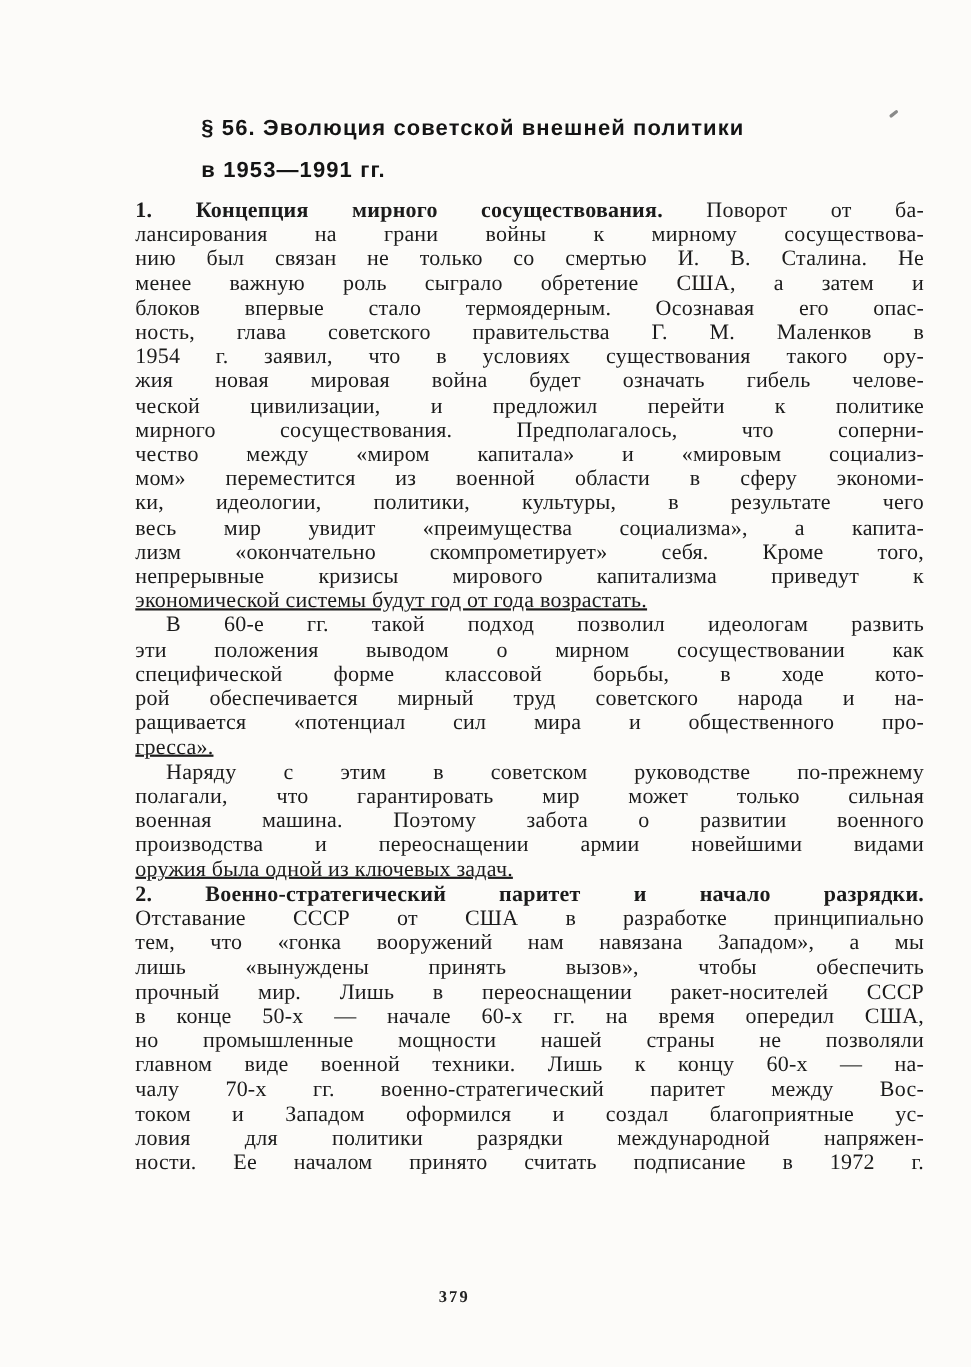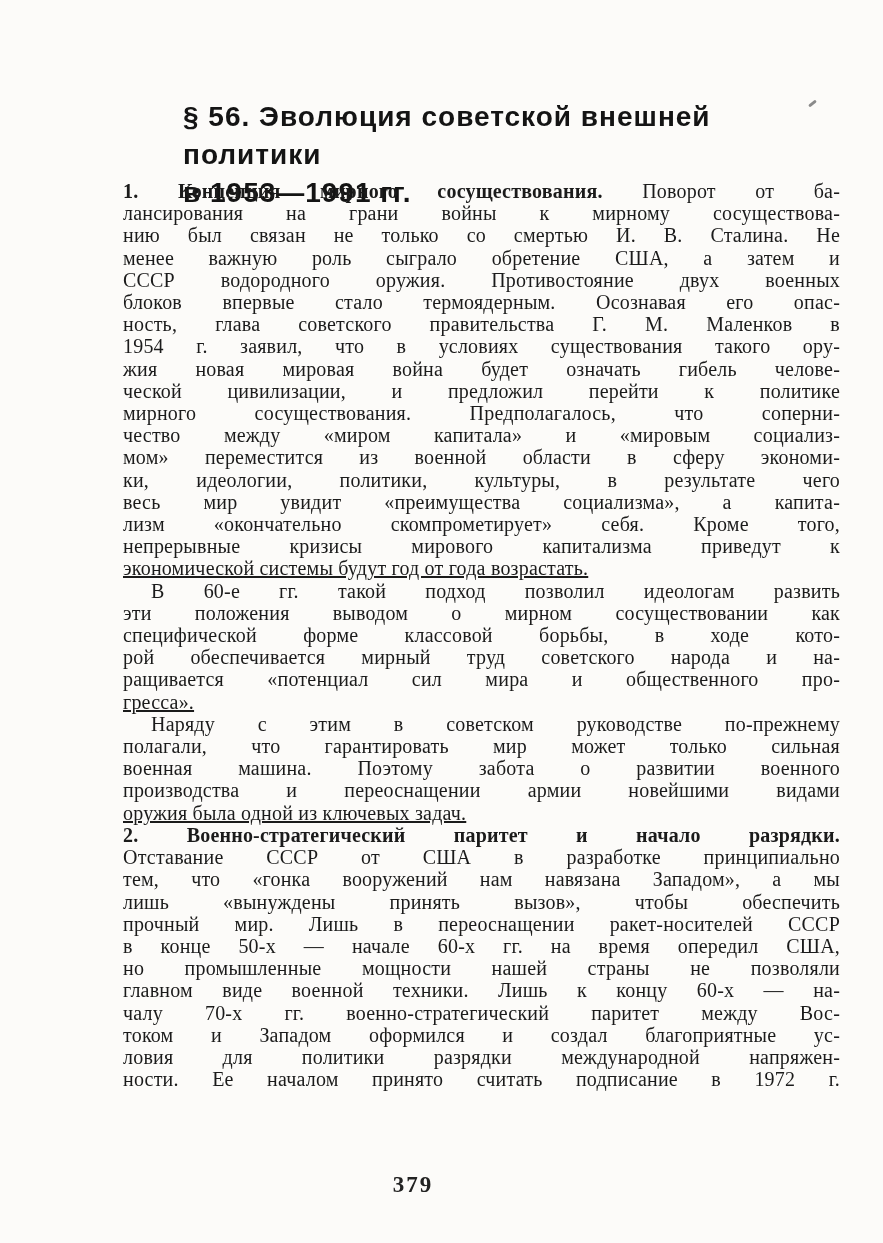--- a/index.html
+++ b/index.html
@@ -15,21 +15,21 @@
     overflow: hidden;
   }
 
   .heading {
     position: absolute;
     left: 183px;
     top: 98px;
     width: 640px;
     font-family: "Liberation Sans", sans-serif;
     font-weight: bold;
-    font-size: 28px;
+    font-size: 20px;
     line-height: 38px;
     letter-spacing: 1px;
     color: #141414;
   }
 
   .scan-artifact {
     position: absolute;
     left: 808px;
     top: 102px;
     width: 9px;
@@ -63,21 +63,21 @@
 
   .line b { font-weight: bold; }
 
   .page-number {
     position: absolute;
     left: 83px;
     top: 1172px;
     width: 660px;
     text-align: center;
     font-weight: bold;
-    font-size: 23px;
+    font-size: 15px;
     letter-spacing: 2px;
     color: #222;
   }
 </style>
 </head>
 <body>
 
 <div class="page">
 
   <div class="heading">
@@ -86,21 +86,20 @@
   </div>
 
   <div class="scan-artifact"></div>
 
   <div class="body-text">
       <div class="paragraph">
         <div class="line"><b>1. Концепция мирного сосуществования.</b> Поворот от ба-</div>
         <div class="line">лансирования на грани войны к мирному сосуществова-</div>
         <div class="line">нию был связан не только со смертью И. В. Сталина. Не</div>
         <div class="line">менее важную роль сыграло обретение США, а затем и</div>
-        <div class="line">СССР водородного оружия. Противостояние двух военных</div>
         <div class="line">блоков впервые стало термоядерным. Осознавая его опас-</div>
         <div class="line">ность, глава советского правительства Г. М. Маленков в</div>
         <div class="line">1954 г. заявил, что в условиях существования такого ору-</div>
         <div class="line">жия новая мировая война будет означать гибель челове-</div>
         <div class="line">ческой цивилизации, и предложил перейти к политике</div>
         <div class="line">мирного сосуществования. Предполагалось, что соперни-</div>
         <div class="line">чество между «миром капитала» и «мировым социализ-</div>
         <div class="line">мом» переместится из военной области в сферу экономи-</div>
         <div class="line">ки, идеологии, политики, культуры, в результате чего</div>
         <div class="line">весь мир увидит «преимущества социализма», а капита-</div>

